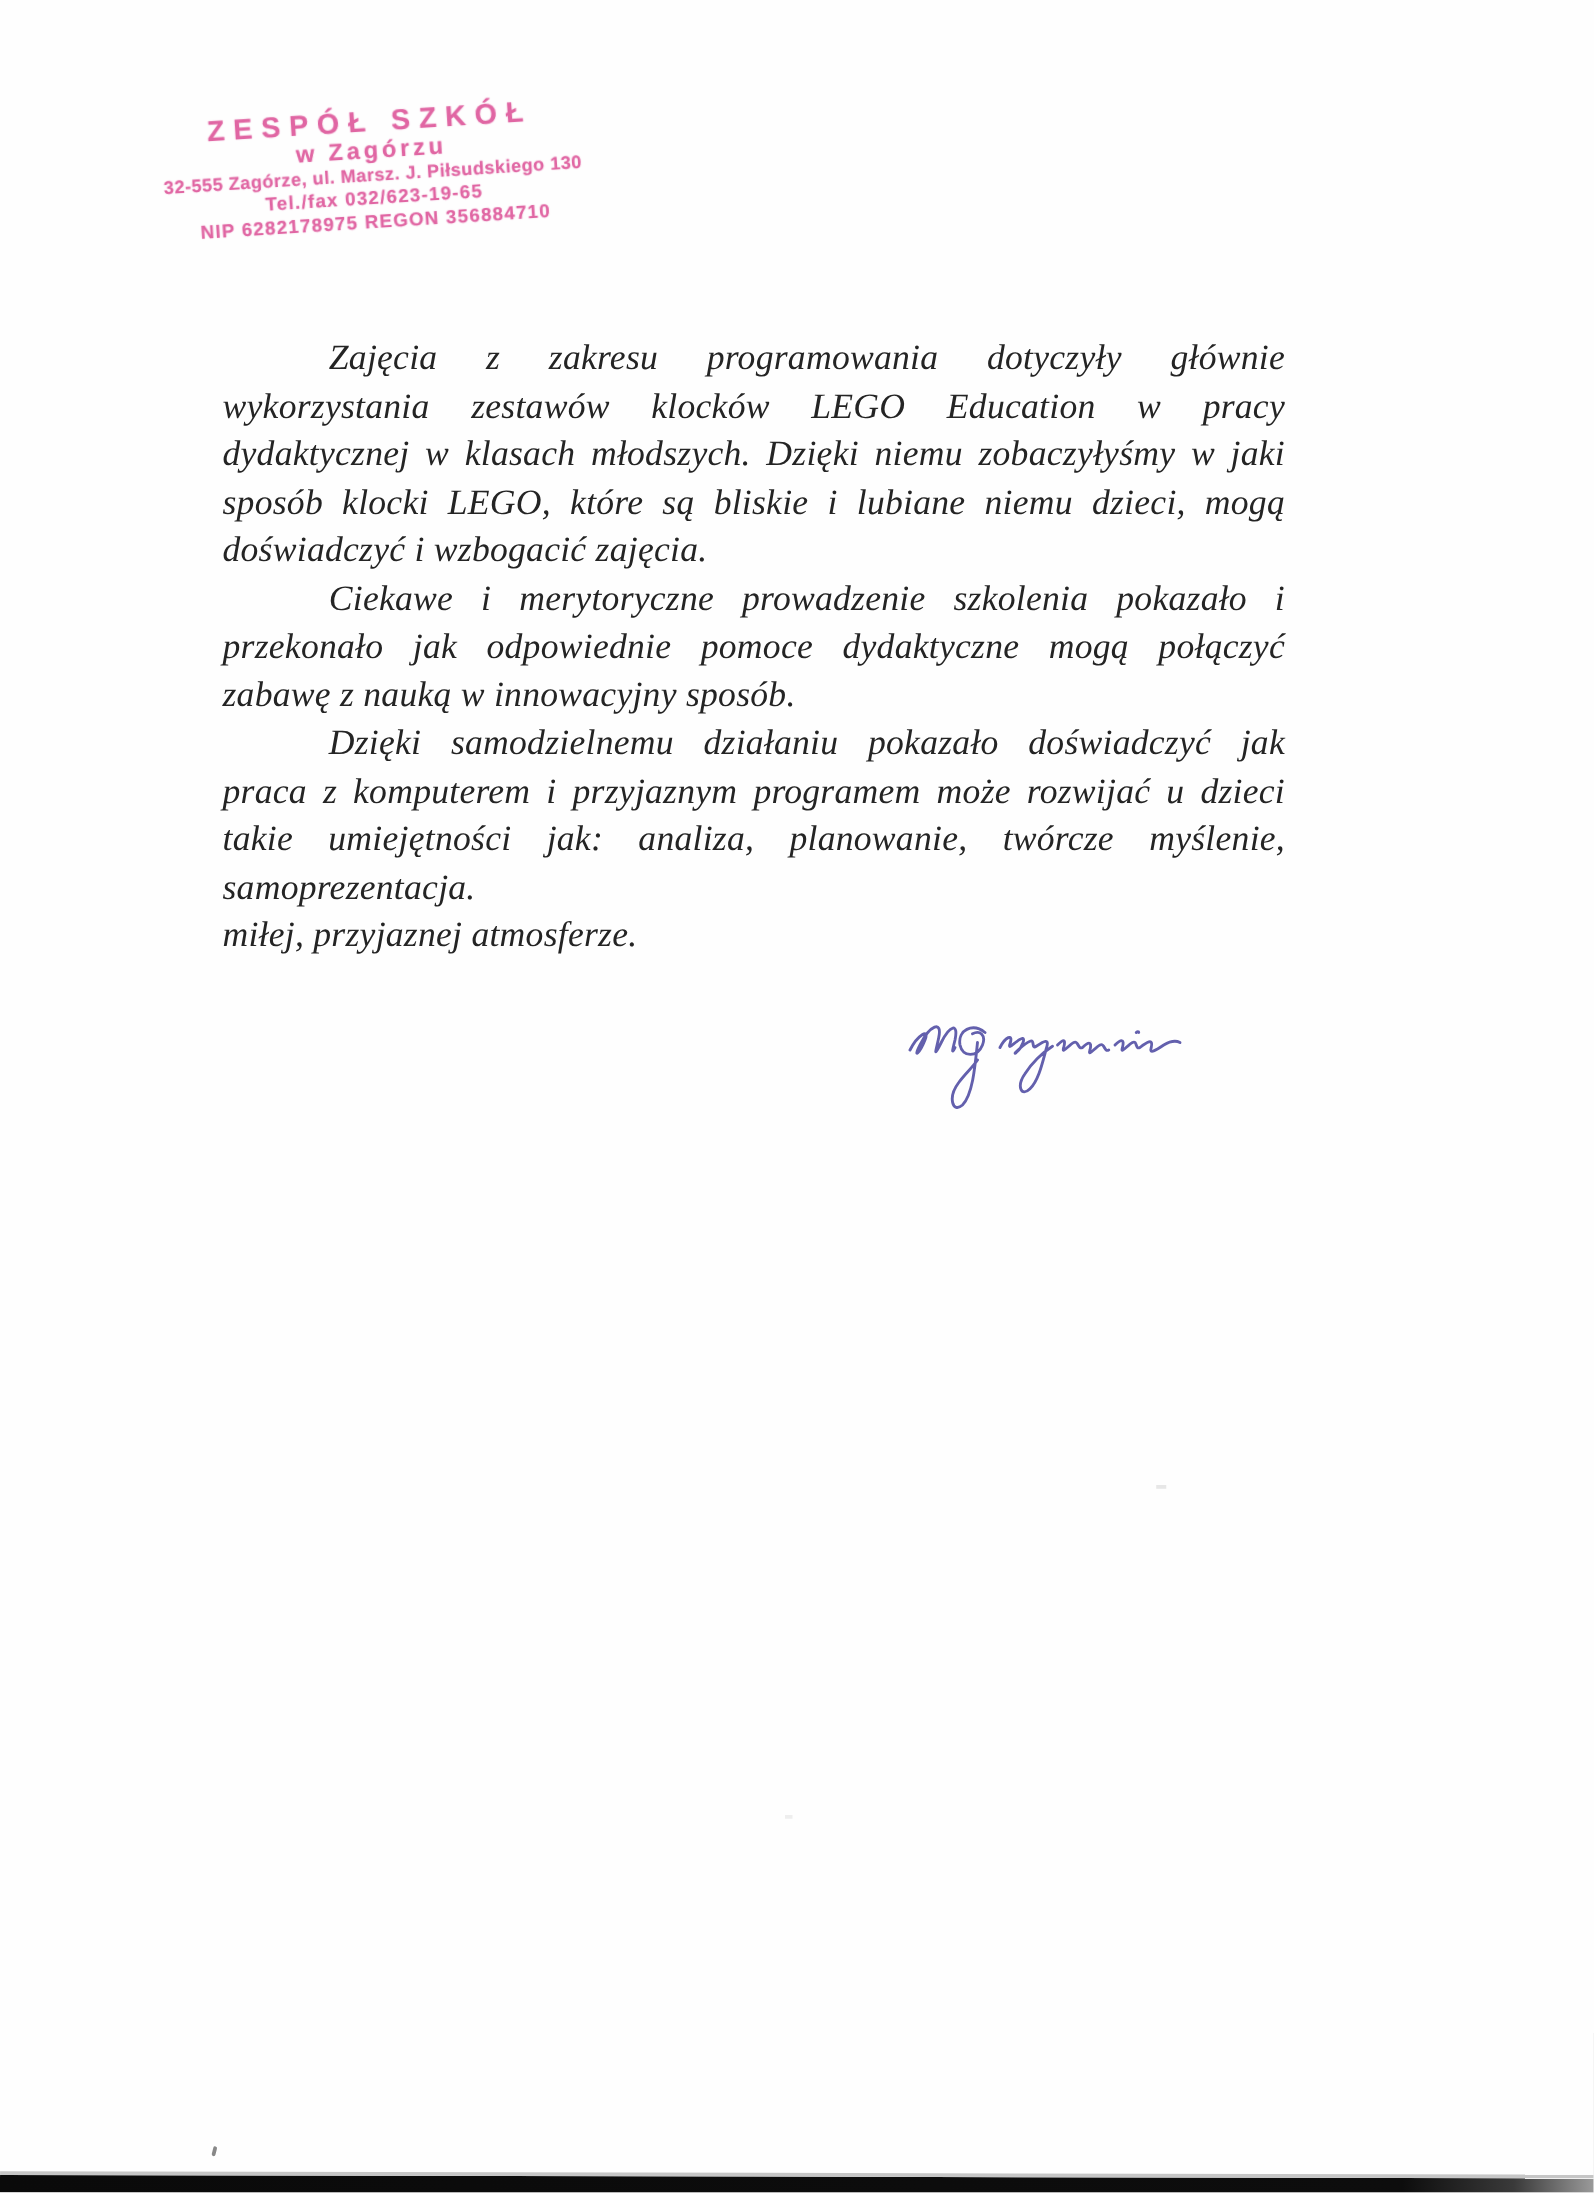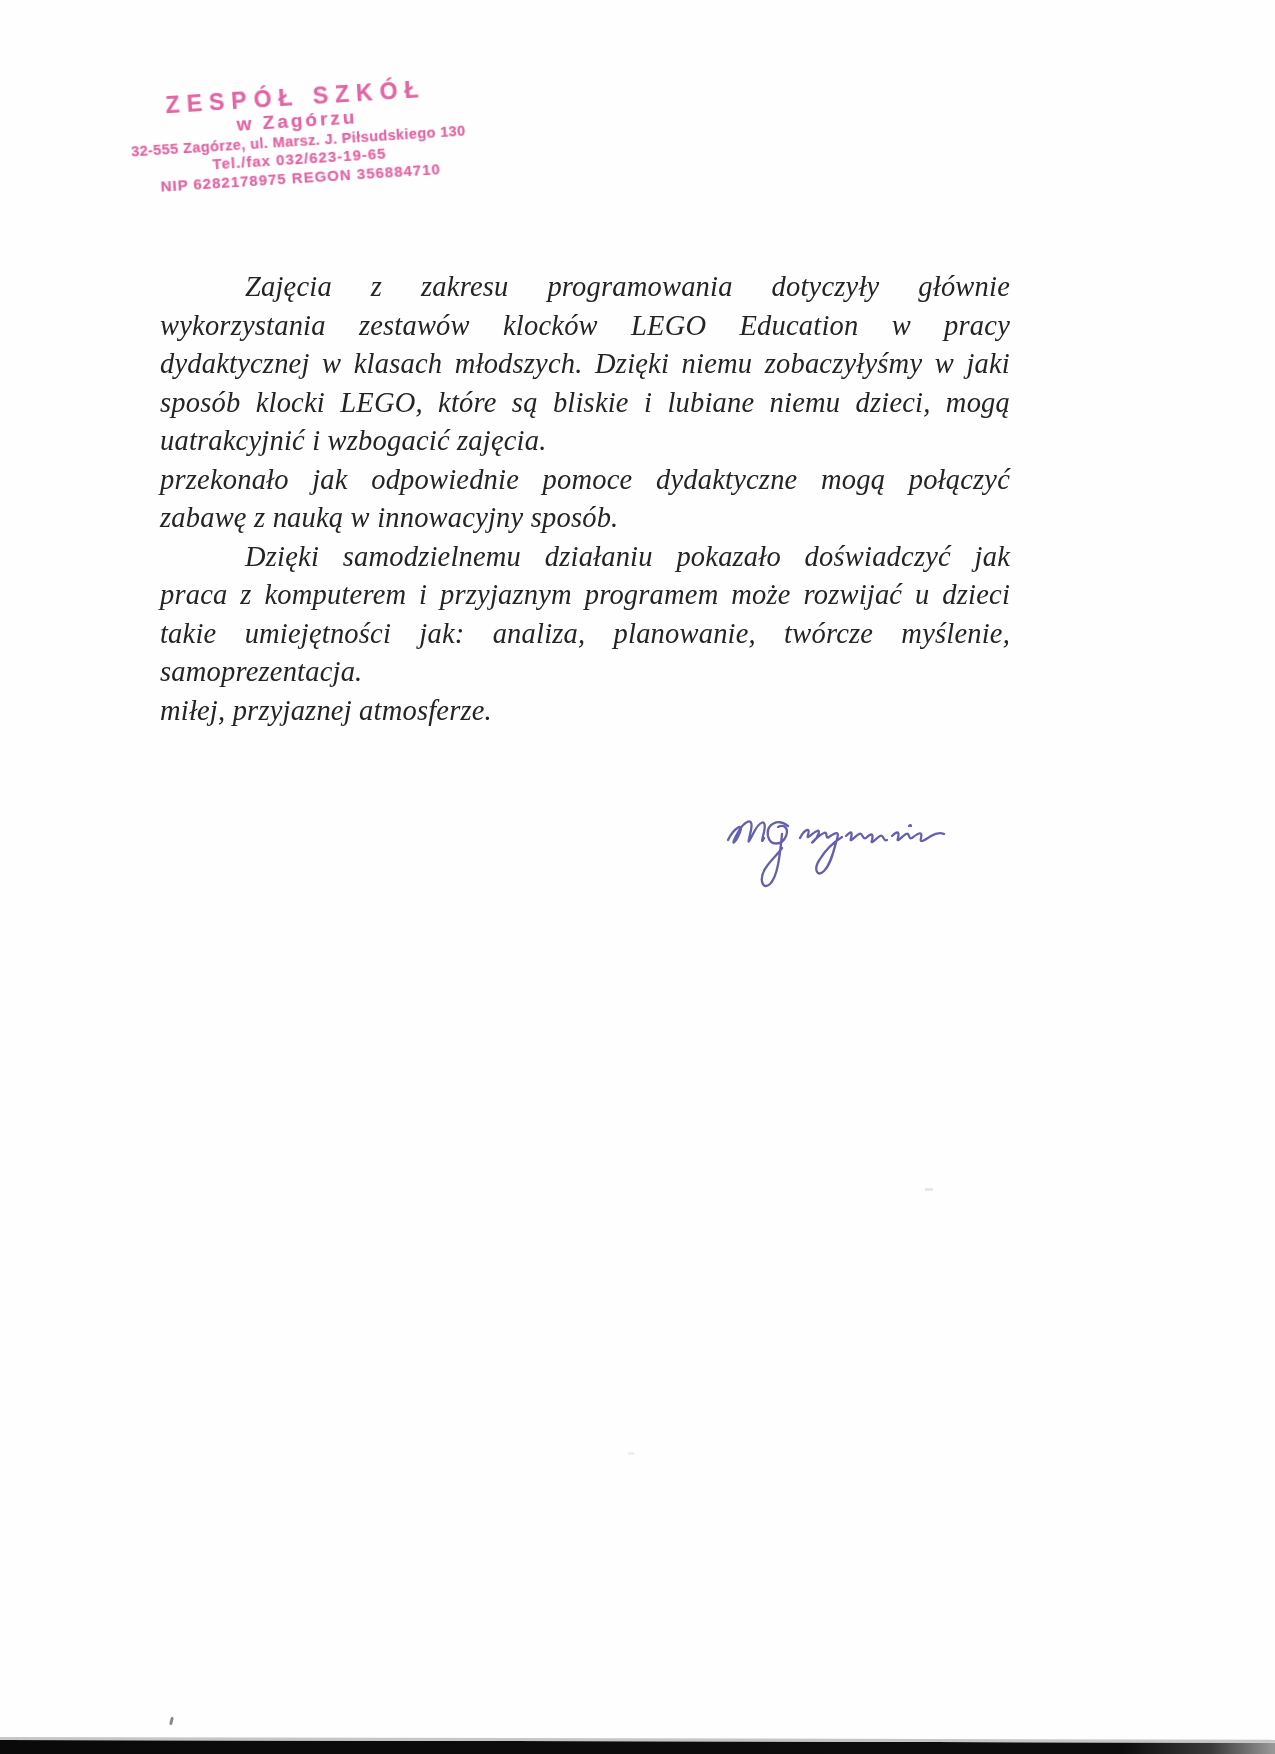--- a/index.html
+++ b/index.html
@@ -33,21 +33,21 @@
   }
   .stamp .s1 { font-size: 23px; letter-spacing: 7px; line-height: 26px; }
   .stamp .s2 { font-size: 19px; letter-spacing: 3px; line-height: 22px; }
   .stamp .s3 { font-size: 14.5px; letter-spacing: 0.4px; line-height: 18px; }
   .stamp .s4 { font-size: 15px; letter-spacing: 1px; line-height: 18px; }
   .stamp .s5 { font-size: 15px; letter-spacing: 1px; line-height: 19px; }
 
   
   .letter-body {
     position: absolute;
-    left: 160px;
+    left: 178px;
     top: 268px;
     width: 850px;
     font-style: italic;
     font-size: 28.5px;
     line-height: 38.5px;
     color: #242424;
     letter-spacing: 0.2px;
   }
   .letter-body .line {
     text-align: justify;
@@ -104,21 +104,22 @@
     <div class="s3">32-555 Zagórze, ul. Marsz. J. Piłsudskiego 130</div>
     <div class="s4">Tel./fax 032/623-19-65</div>
     <div class="s5">NIP 6282178975 REGON 356884710</div>
   </div>
 
   <div class="letter-body">
       <div class="line first">Zajęcia z zakresu programowania dotyczyły głównie</div>
       <div class="line">wykorzystania zestawów klocków LEGO Education w pracy</div>
       <div class="line">dydaktycznej w klasach młodszych. Dzięki niemu zobaczyłyśmy w jaki</div>
       <div class="line">sposób klocki LEGO, które są bliskie i lubiane niemu dzieci, mogą</div>
-      <div class="line last">uatrakcyjnić i wzbogacić zajęcia.</div>
+      <div class="line last">doświadczyć i wzbogacić zajęcia.</div>
+      <div class="line first">Ciekawe i merytoryczne prowadzenie szkolenia pokazało i</div>
       <div class="line">przekonało jak odpowiednie pomoce dydaktyczne mogą połączyć</div>
       <div class="line last">zabawę z nauką w innowacyjny sposób.</div>
       <div class="line first">Dzięki samodzielnemu działaniu pokazało doświadczyć jak</div>
       <div class="line">praca z komputerem i przyjaznym programem może rozwijać u dzieci</div>
       <div class="line">takie umiejętności jak: analiza, planowanie, twórcze myślenie,</div>
       <div class="line last">samoprezentacja.</div>
       <div class="line last">miłej, przyjaznej atmosferze.</div>
     </div>
 
   <div class="signature" aria-label="MGrzywnowicz">

